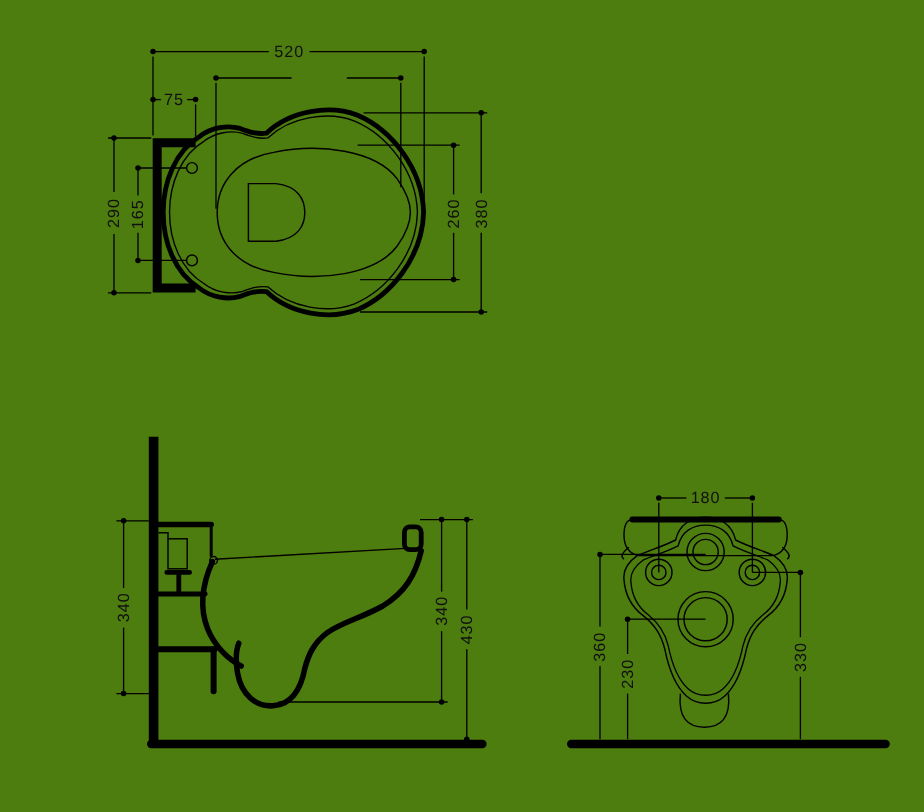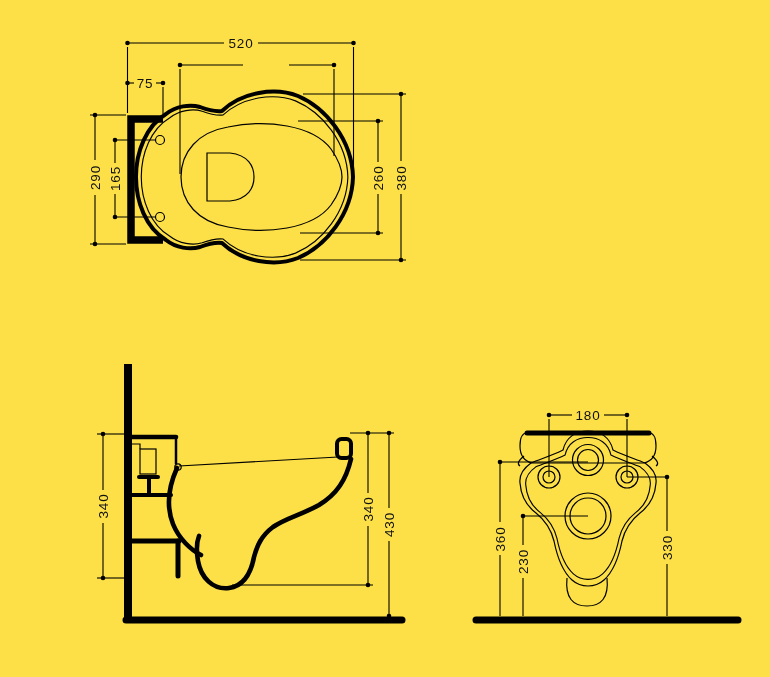--- a/index.html
+++ b/index.html
@@ -1,16 +1,16 @@
 <!DOCTYPE html>
 <html><head>
 <meta charset="utf-8">
 <style>
   html,body{margin:0;padding:0;background:#ffffff;}
-  .stage{position:relative;width:770px;height:677px;background:#fde047;overflow:hidden;
+  .stage{position:relative;width:770px;height:677px;background:#4d7c0f;overflow:hidden;
          font-family:"Liberation Sans", sans-serif;}
   svg{display:block;}
   .dim-text{font-family:"Liberation Sans", sans-serif;font-size:13.5px;fill:#111;
             letter-spacing:0.8px;}
   .thin{stroke:#000;stroke-width:1.2;fill:none;}
   .dimline{stroke:#000;stroke-width:1.1;fill:none;}
   .thick2{stroke:#000;stroke-width:2.5;fill:none;}
   .outline{stroke:#000;stroke-width:4;fill:none;stroke-linecap:round;stroke-linejoin:round;}
   .outline5{stroke:#000;stroke-width:4.6;fill:none;stroke-linecap:round;stroke-linejoin:round;}
   .heavy{stroke:#000;stroke-width:7;fill:none;stroke-linecap:round;}

